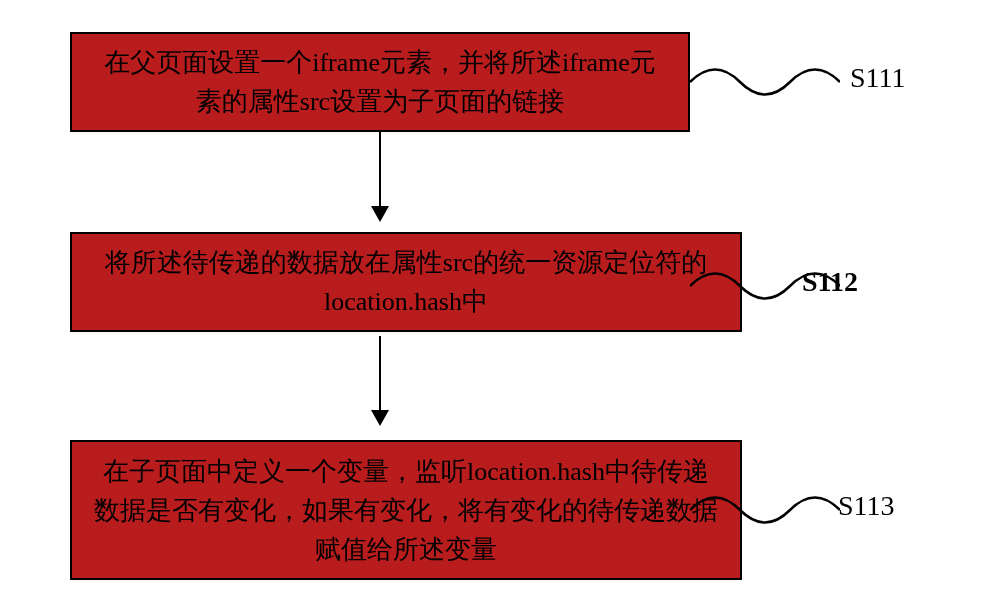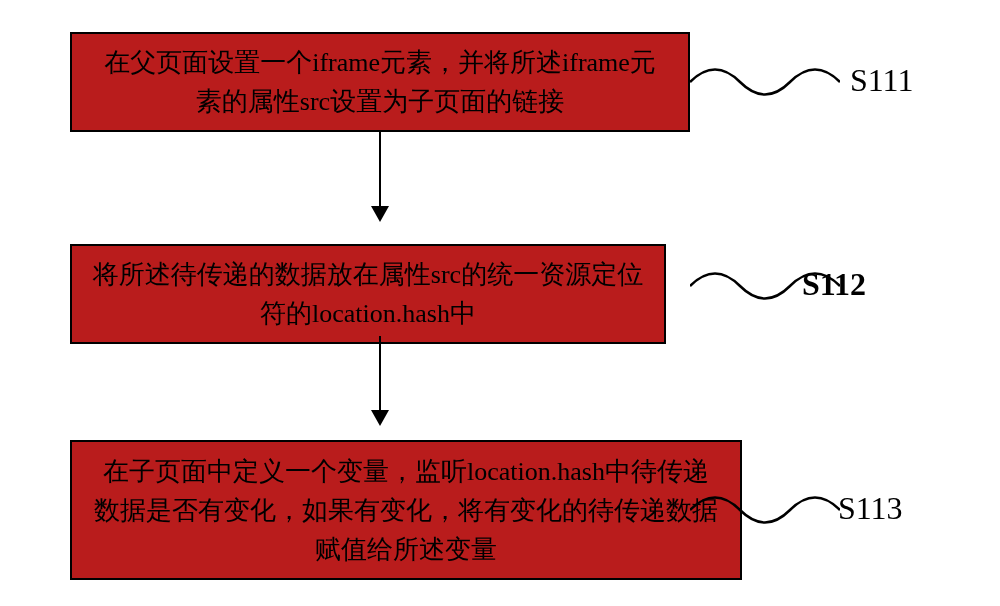--- a/index.html
+++ b/index.html
@@ -32,22 +32,22 @@
       padding: 10px 20px;
     }
     .step1 {
       left: 70px;
       top: 32px;
       width: 620px;
       height: 100px;
     }
     .step2 {
       left: 70px;
-      top: 244px;
-      width: 596px;
+      top: 232px;
+      width: 672px;
       height: 100px;
     }
     .step3 {
       left: 70px;
       top: 440px;
       width: 672px;
       height: 140px;
     }
     .arrow {
       position: absolute;
@@ -84,21 +84,21 @@
     .wave2 {
       left: 690px;
       top: 256px;
     }
     .wave3 {
       left: 690px;
       top: 480px;
     }
     .step-label {
       position: absolute;
-      font-size: 32px;
+      font-size: 28px;
       font-family: "Times New Roman", serif;
     }
     .label1 {
       left: 850px;
       top: 62px;
     }
     .label2 {
       left: 802px;
       top: 266px;
       font-weight: bold;

